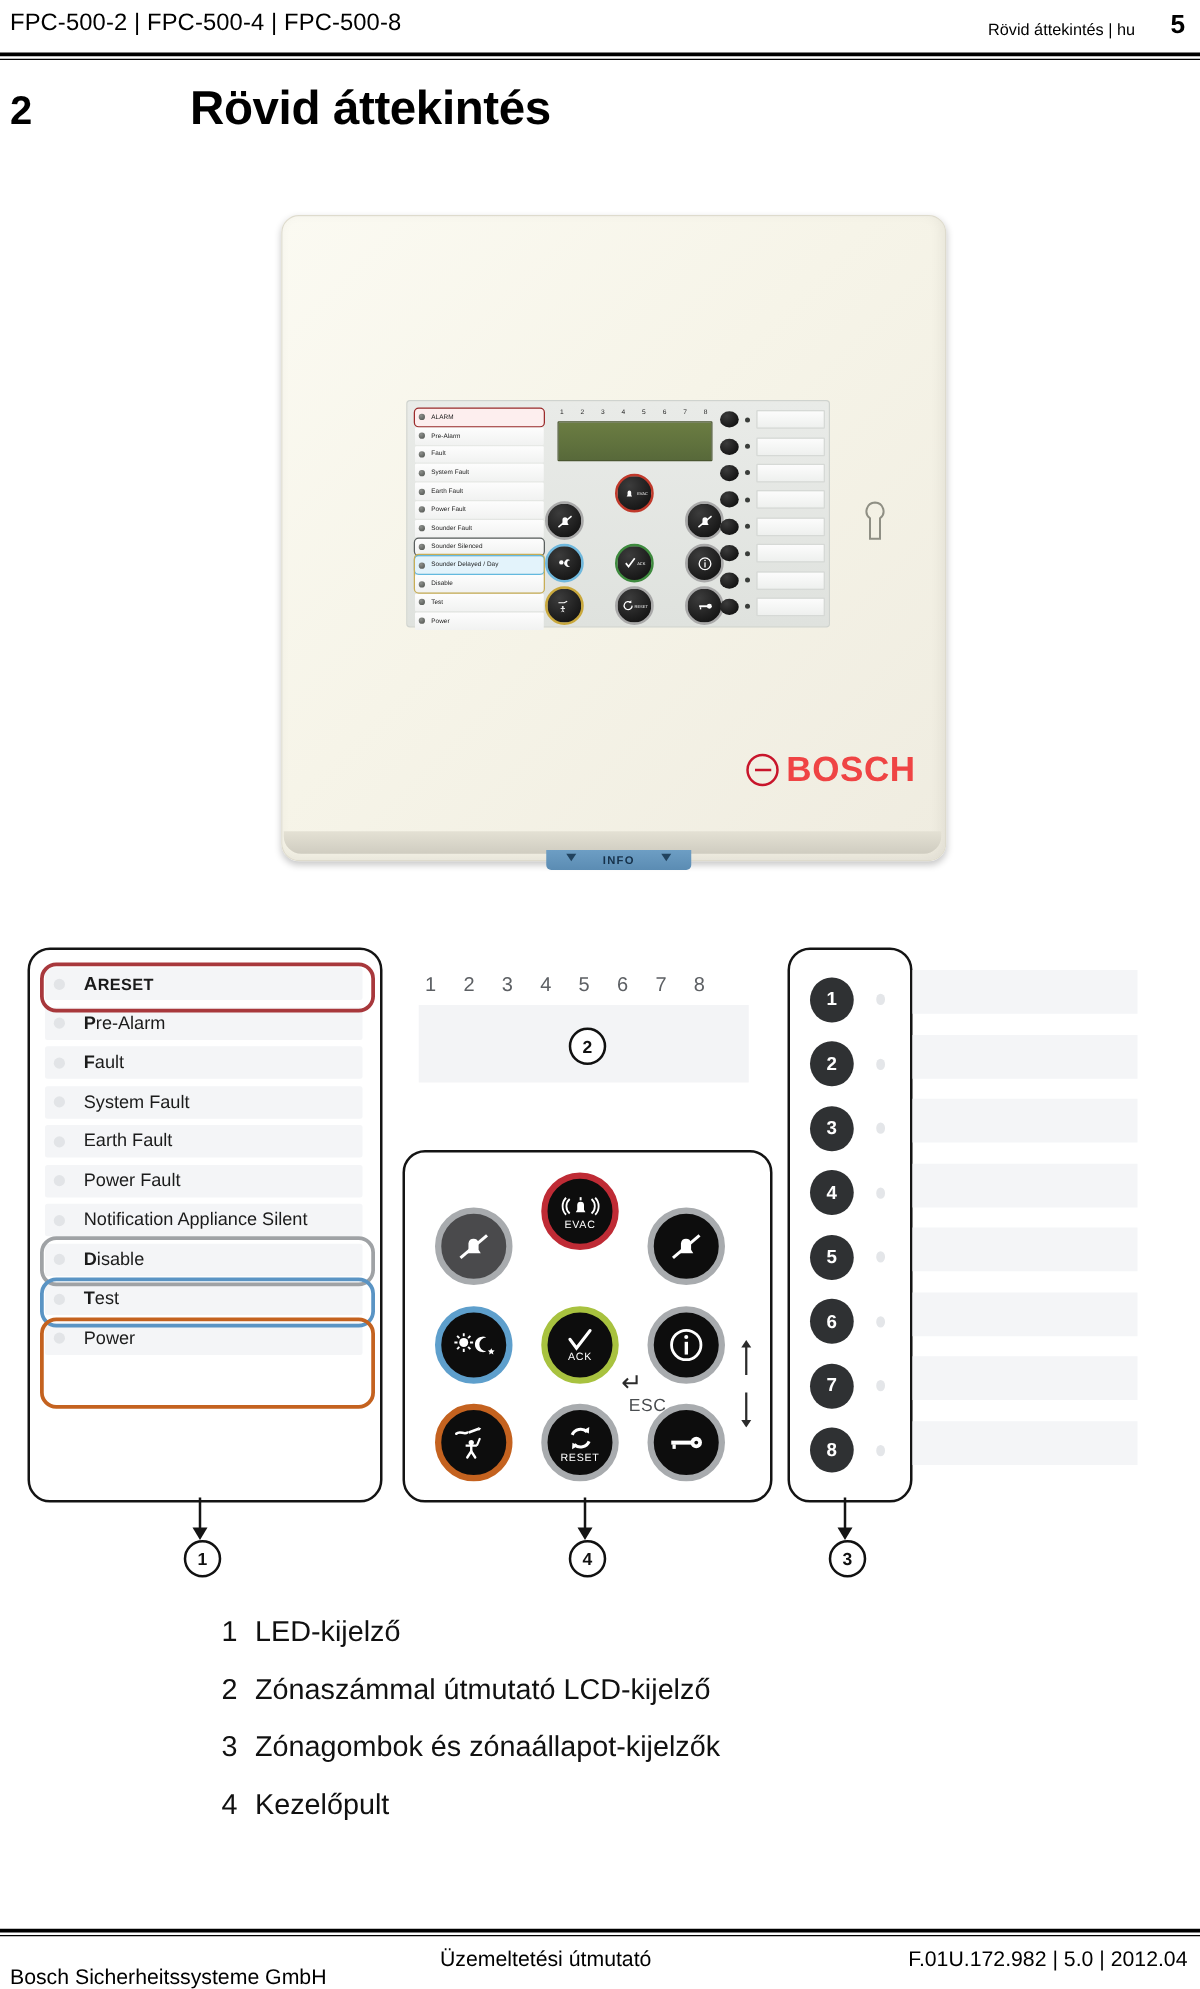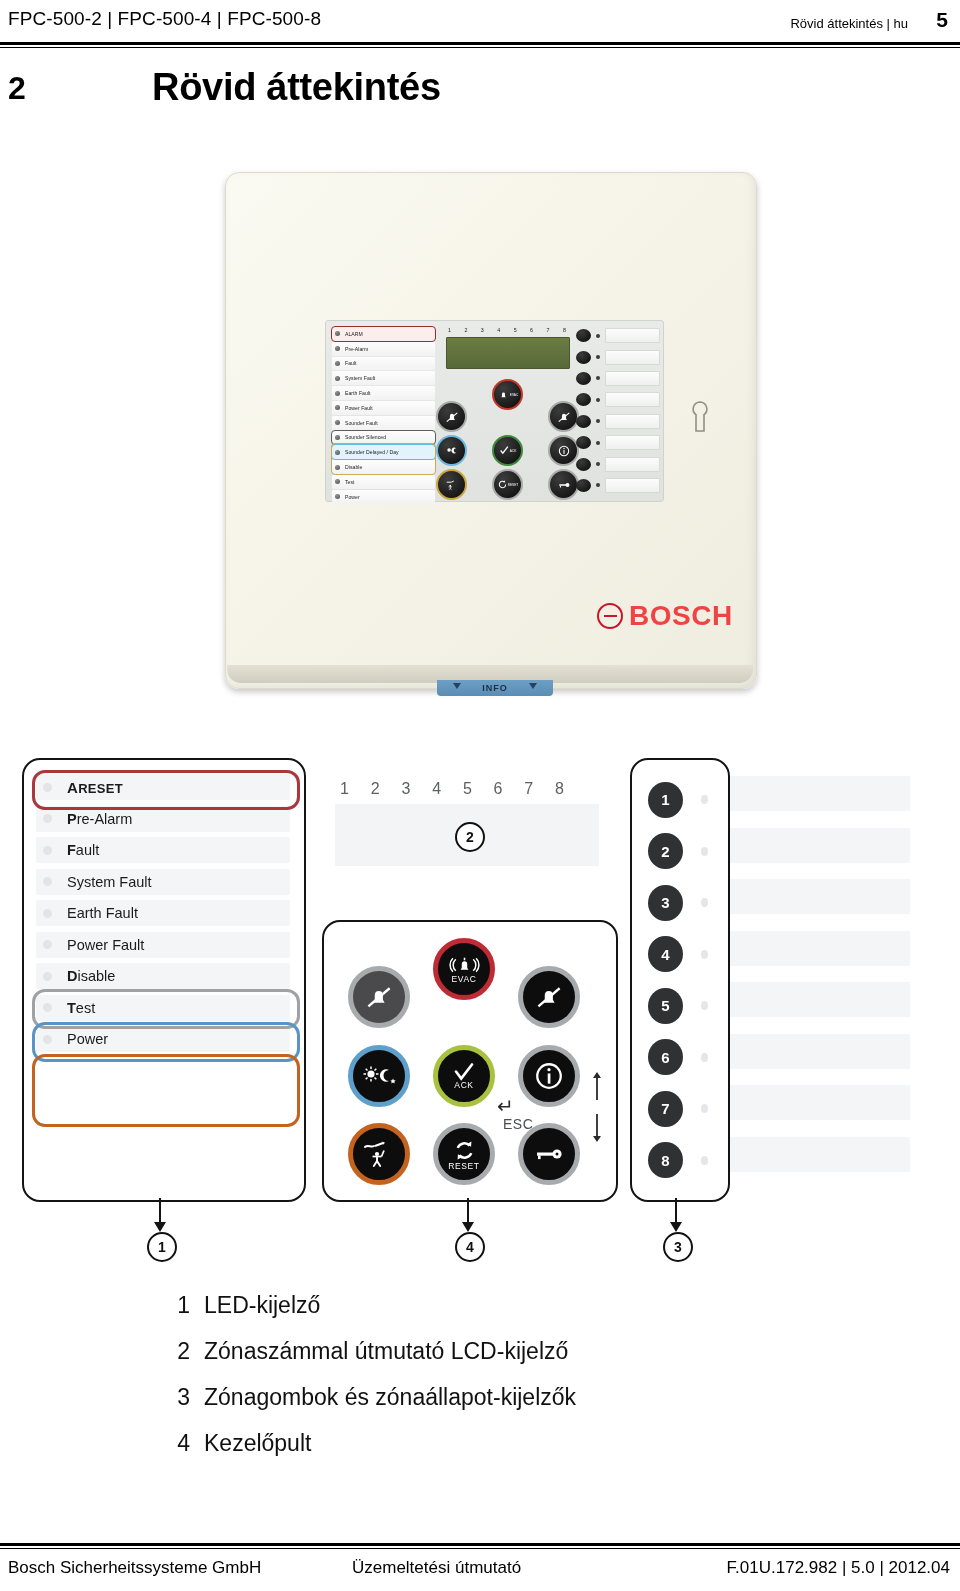--- a/index.html
+++ b/index.html
@@ -224,21 +224,21 @@
   
   .legend{position:absolute;left:0;top:1282px;width:960px;}
   .leg-row{display:flex;height:46px;align-items:center;}
   .leg-num{width:190px;text-align:right;padding-right:14px;font-size:23px;color:#111;}
   .leg-txt{font-size:23px;color:#111;}
 
   
   .foot-rule{position:absolute;left:0;top:1543px;width:960px;height:3px;background:#000;}
   .foot-rule2{position:absolute;left:0;top:1548px;width:960px;height:1px;background:#000;}
   .foot{position:absolute;left:0;top:1558px;width:960px;height:26px;font-size:17px;}
-  .foot-left{position:absolute;left:8px;top:0;}
+  .foot-left{position:absolute;left:8px;top:14px;}
   .foot-mid{position:absolute;left:352px;top:0;}
   .foot-right{position:absolute;right:10px;top:0;}
 </style>
 </head>
 <body>
 
 <div class="page-header">
   <div class="hdr-left">FPC-500-2 | FPC-500-4 | FPC-500-8</div>
   <div class="hdr-right">Rövid áttekintés | hu</div>
   <div class="hdr-page">5</div>
@@ -460,20 +460,24 @@
       <span class="led-dot"></span>
       <span class="led-lbl">System Fault</span>
     </div>
     <div class="led-row">
       <span class="led-dot"></span>
       <span class="led-lbl">Earth Fault</span>
     </div>
     <div class="led-row">
       <span class="led-dot"></span>
       <span class="led-lbl">Power Fault</span>
+    </div>
+    <div class="led-row">
+      <span class="led-dot"></span>
+      <span class="led-lbl">Notification Appliance Silent</span>
     </div>
     <div class="led-row">
       <span class="led-dot"></span>
       <span class="led-lbl"><b>D</b>isable</span>
     </div>
     <div class="led-row">
       <span class="led-dot"></span>
       <span class="led-lbl"><b>T</b>est</span>
     </div>
     <div class="led-row">

